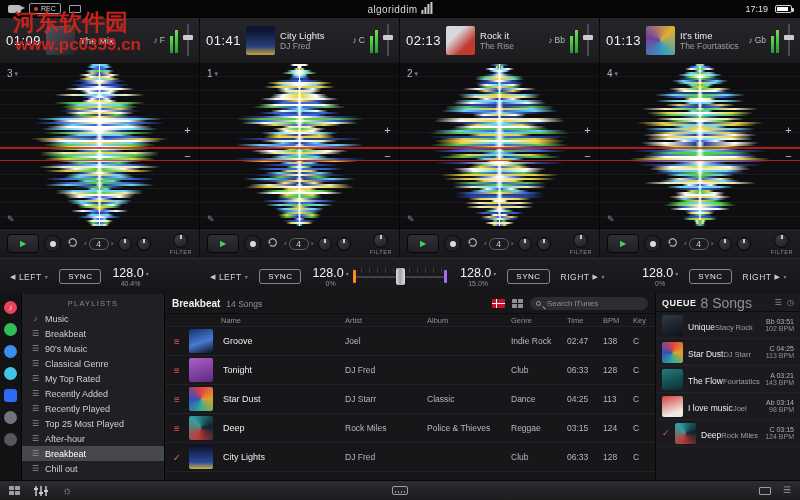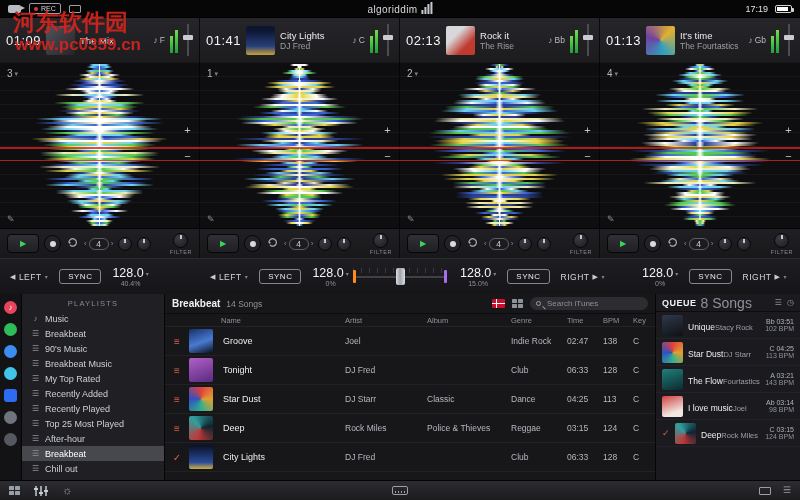--- a/index.html
+++ b/index.html
@@ -834,21 +834,21 @@
       <div class="pl-item">
           <span class="pli">☰</span>
           <span>Breakbeat</span>
         </div>
       <div class="pl-item">
           <span class="pli">☰</span>
           <span>90's Music</span>
         </div>
       <div class="pl-item">
           <span class="pli">☰</span>
-          <span>Breakbeat Music</span>
+          <span>Classical Genre</span>
         </div>
       <div class="pl-item">
           <span class="pli">☰</span>
           <span>My Top Rated</span>
         </div>
       <div class="pl-item">
           <span class="pli">☰</span>
           <span>Recently Added</span>
         </div>
       <div class="pl-item">

